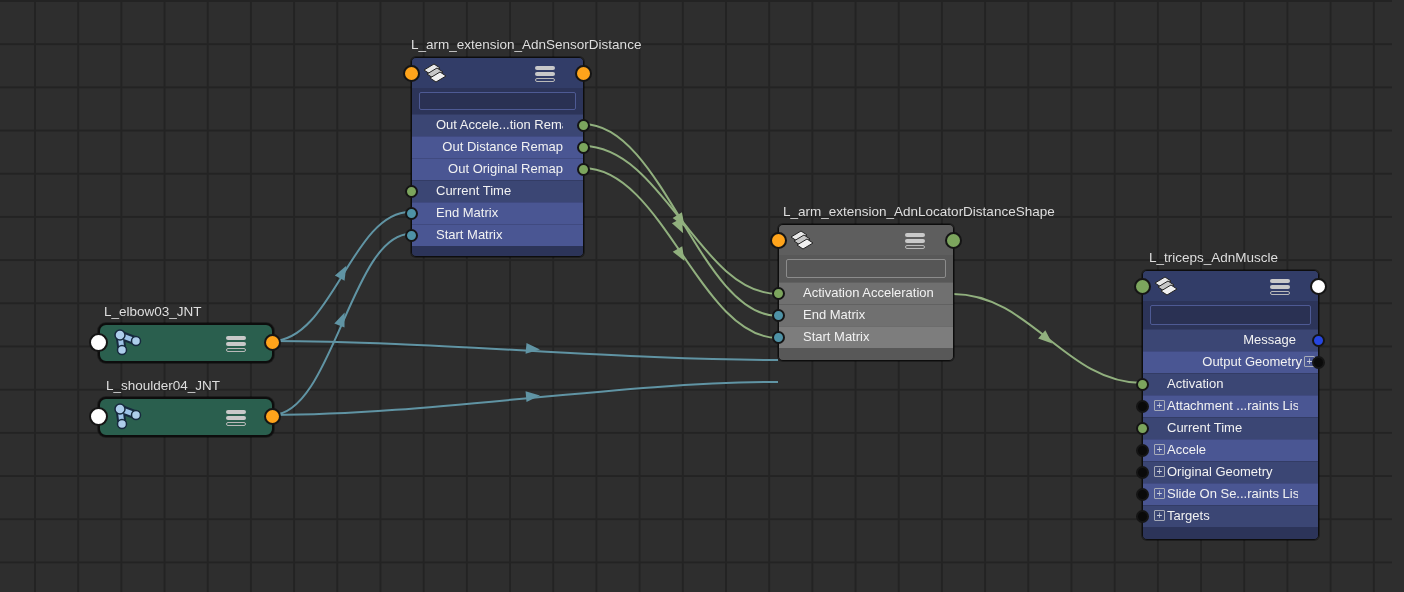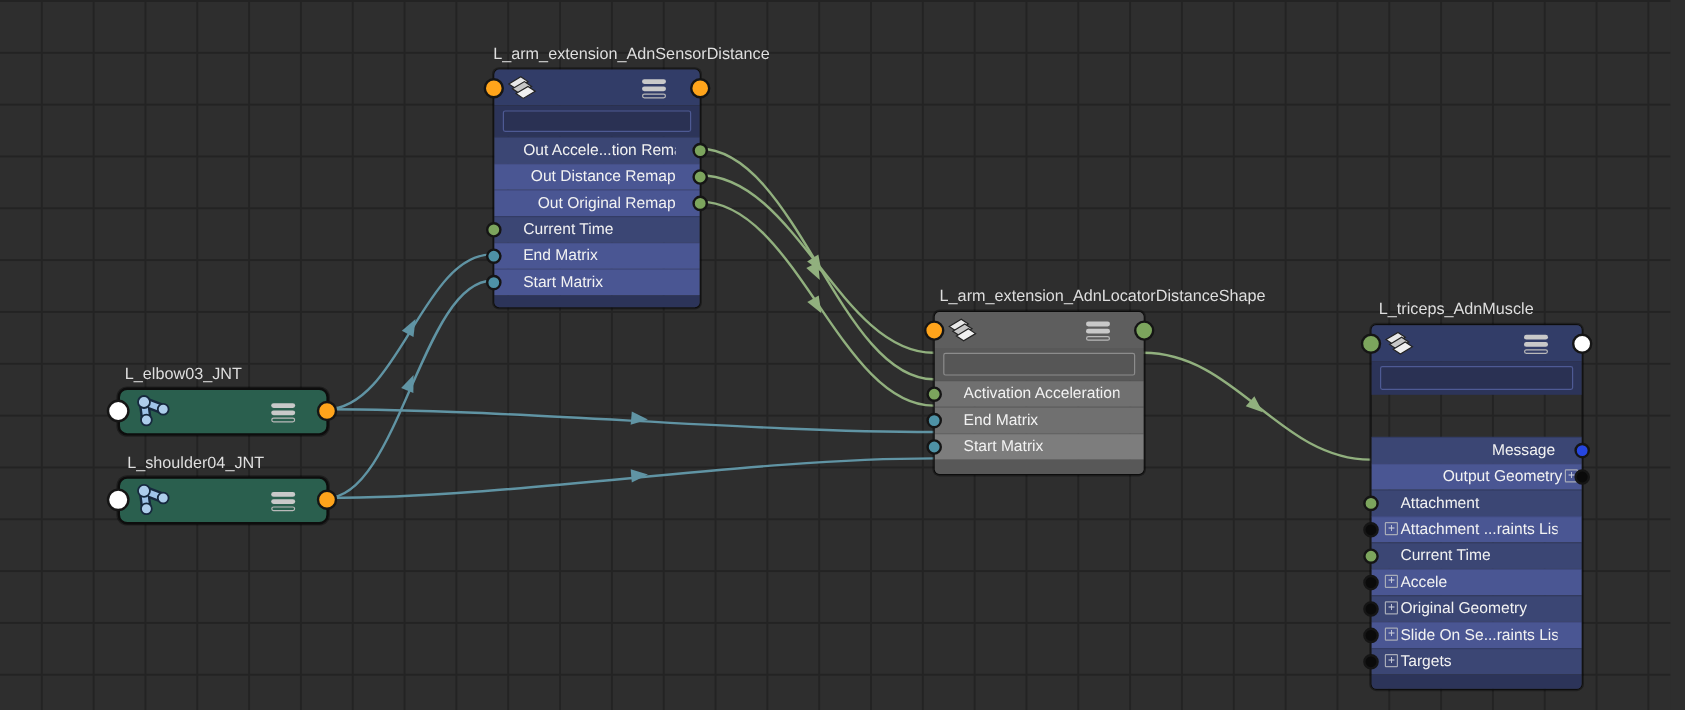--- a/index.html
+++ b/index.html
@@ -128,21 +128,21 @@
         <span class="lbl">End Matrix</span>
       </div>
       <div class="row l">
         <span class="port p13 pl c-teal"></span>
         <span class="lbl">Start Matrix</span>
       </div>
     </div>
     <div class="footer" style="height:10px;"></div>
   </div>
 
-  <div class="node gray" style="left:778px;top:224px;width:174px;margin-top:35px;">
+  <div class="node gray" style="left:778px;top:224px;width:174px;">
     <div class="title" style="left:4px;">L_arm_extension_AdnLocatorDistanceShape</div>
     <div class="header">
       <span class="port p17 pl c-orange"></span>
       <svg class="typeicon" width="26" height="25" viewBox="0 0 26 25">
         <g stroke="#232323" stroke-width="1">
           <path d="M2 9 L12 3 L18 7 L8 13 Z" fill="#e8e8e8"></path>
           <path d="M5 13 L15 7 L21 11 L11 17 Z" fill="#c7c7c7"></path>
           <path d="M8 17 L18 11 L24 15 L14 21 Z" fill="#f0f0f0"></path>
         </g>
       </svg>
@@ -188,32 +188,32 @@
           <i></i>
           <i></i>
           <i class="o"></i>
         </span>
       <span class="port p17 pr c-white"></span>
     </div>
     <div class="strip" style="height:28px;">
       <div class="field"></div>
     </div>
     <div>
-      <div class="row d right" style="padding-right:22px;margin-top:35px;">
+      <div class="row d right" style="padding-right:22px;">
         <span class="lbl">Message</span>
         <span class="port p13 pr c-blue"></span>
       </div>
       <div class="row l right" style="padding-right:16px;">
         <span class="lbl">Output Geometry</span>
         <span class="expand atright">+</span>
         <span class="port p13 pr c-black"></span>
       </div>
       <div class="row d">
         <span class="port p13 pl c-green"></span>
-        <span class="lbl">Attachment</span>
+        <span class="lbl">Activation</span>
       </div>
       <div class="row l">
         <span class="port p13 pl c-black"></span>
         <span class="expand">+</span>
         <span class="lbl">Attachment ...raints List</span>
       </div>
       <div class="row d">
         <span class="port p13 pl c-green"></span>
         <span class="lbl">Current Time</span>
       </div>

